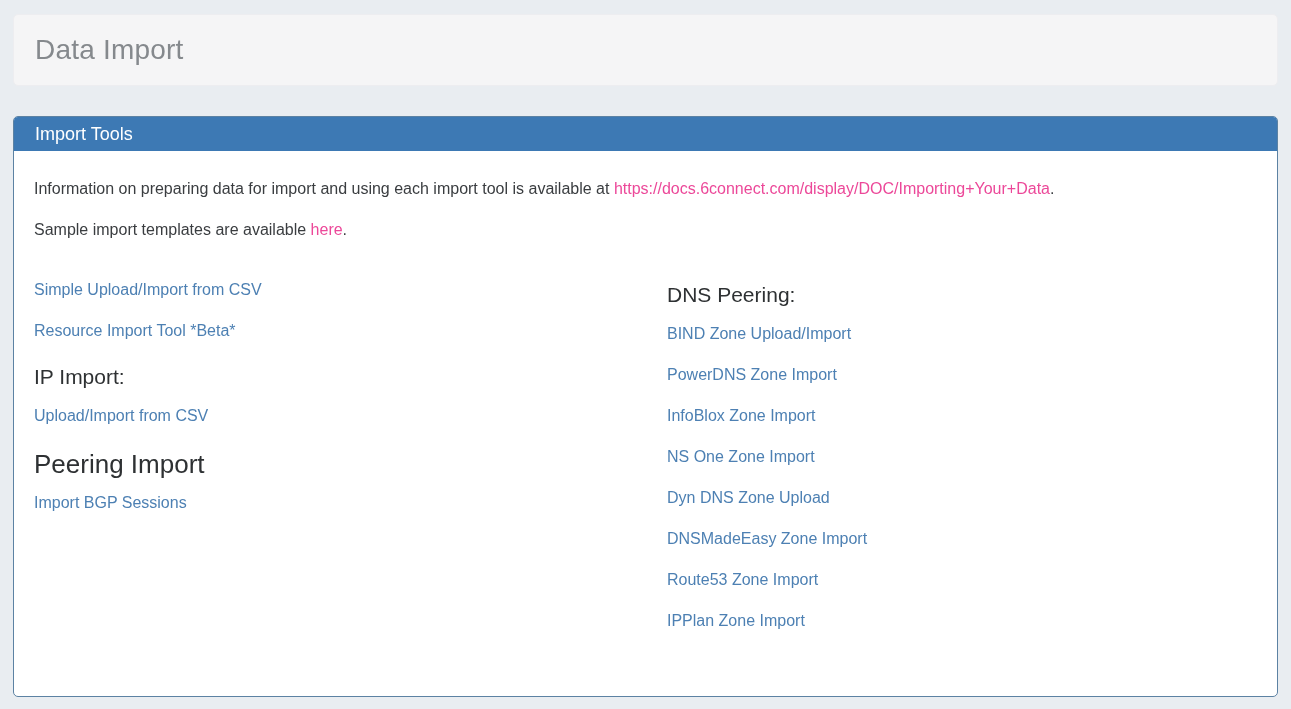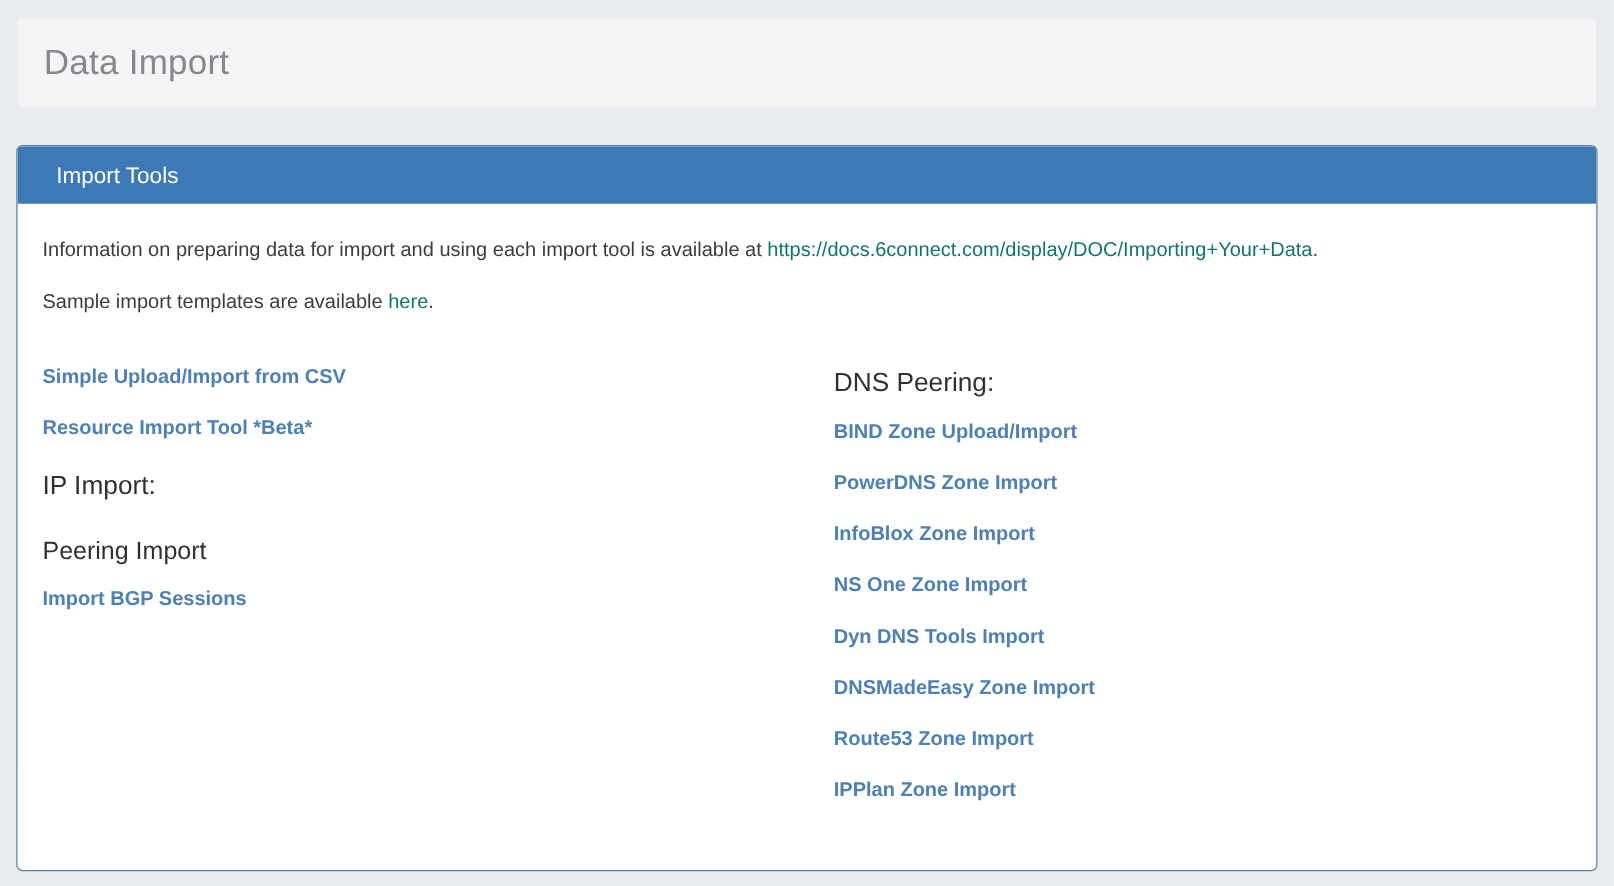--- a/index.html
+++ b/index.html
@@ -33,43 +33,43 @@
   .panel {
     margin: 30px 13px 0 13px;
     background: #ffffff;
     border: 1px solid #5c82a3;
     border-radius: 5px;
     min-height: 581px;
     overflow: hidden;
   }
   .panel-header {
     background: #3d79b4;
-    height: 46px;
+    height: 34px;
     display: flex;
     align-items: center;
-    padding: 0 31px;
+    padding: 0 21px;
   }
   .panel-header-title {
     color: #ffffff;
     font-size: 18px;
   }
   .panel-body {
     padding: 20px 20px 20px 20px;
   }
 
   
   .intro p {
     margin: 0 0 17px 0;
     font-size: 16px;
     line-height: 24px;
     color: #3a3d40;
   }
   .intro p.first { margin-top: 6px; }
   a.text-link {
-    color: #0f766e;
+    color: #ec4899;
     text-decoration: none;
     cursor: pointer;
   }
 
   
   .columns {
     display: flex;
     margin-top: 38px;
   }
   .col-left { width: 633px; flex: 0 0 633px; }
@@ -77,34 +77,33 @@
 
   .col-heading {
     font-size: 21px;
     font-weight: 400;
     color: #2e3133;
     line-height: 30px;
     margin: 0 0 14px 0;
   }
   .section + .section .col-heading { margin-top: 20px; }
   .col-heading.lg {
-    font-size: 20px;
+    font-size: 26px;
     line-height: 34px;
     margin-bottom: 12px;
   }
 
   a.import-link {
     display: block;
     font-size: 16px;
     line-height: 20px;
     color: #4d80b3;
     text-decoration: none;
     margin: 0 0 21px 0;
     cursor: pointer;
-    font-weight: bold;
   }
 </style>
 </head>
 <body>
 
 <div class="page-title-bar">
   <span class="page-title">Data Import</span>
 </div>
 
 <div class="panel">
@@ -120,35 +119,36 @@
 
     <div class="columns">
 
       <div class="col-left">
         <div class="section">
           <a href="#" class="import-link">Simple Upload/Import from CSV</a>
           <a href="#" class="import-link">Resource Import Tool *Beta*</a>
         </div>
         <div class="section">
           <h2 class="col-heading">IP Import:</h2>
+          <a href="#" class="import-link">Upload/Import from CSV</a>
         </div>
         <div class="section">
           <h2 class="col-heading lg">Peering Import</h2>
           <a href="#" class="import-link">Import BGP Sessions</a>
         </div>
       </div>
 
       <div class="col-right">
         <div class="section">
           <h2 class="col-heading">DNS Peering:</h2>
           <a href="#" class="import-link">BIND Zone Upload/Import</a>
           <a href="#" class="import-link">PowerDNS Zone Import</a>
           <a href="#" class="import-link">InfoBlox Zone Import</a>
           <a href="#" class="import-link">NS One Zone Import</a>
-          <a href="#" class="import-link">Dyn DNS Tools Import</a>
+          <a href="#" class="import-link">Dyn DNS Zone Upload</a>
           <a href="#" class="import-link">DNSMadeEasy Zone Import</a>
           <a href="#" class="import-link">Route53 Zone Import</a>
           <a href="#" class="import-link">IPPlan Zone Import</a>
         </div>
       </div>
 
     </div>
   </div>
 </div>
 

